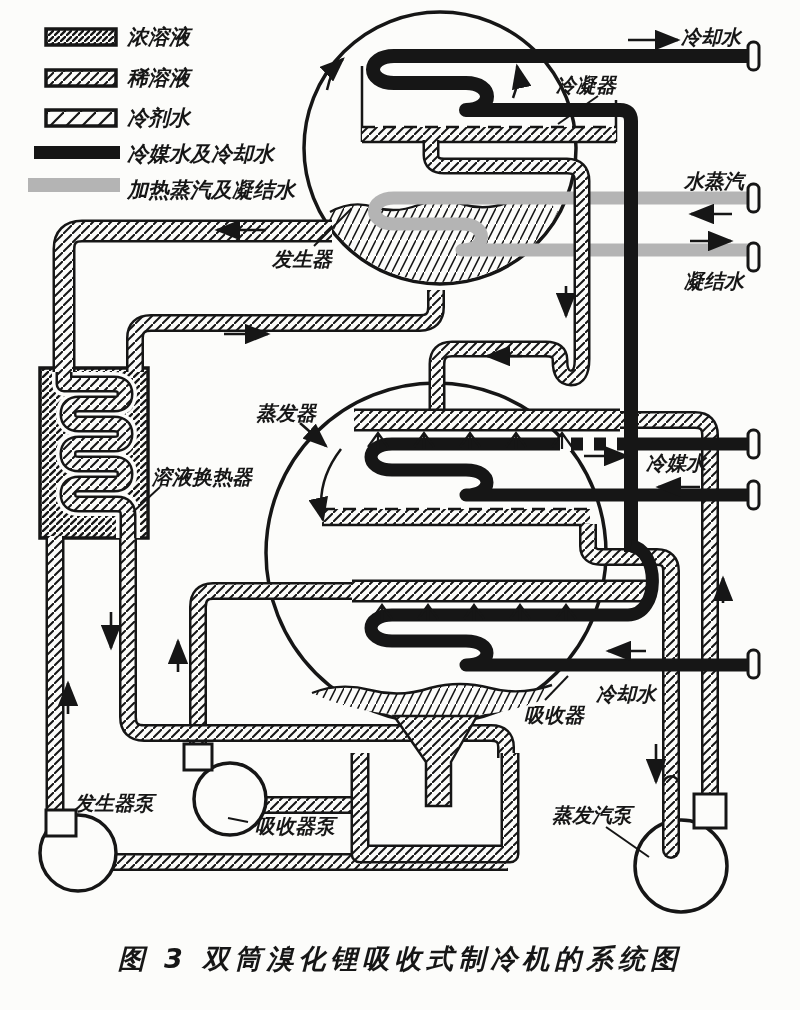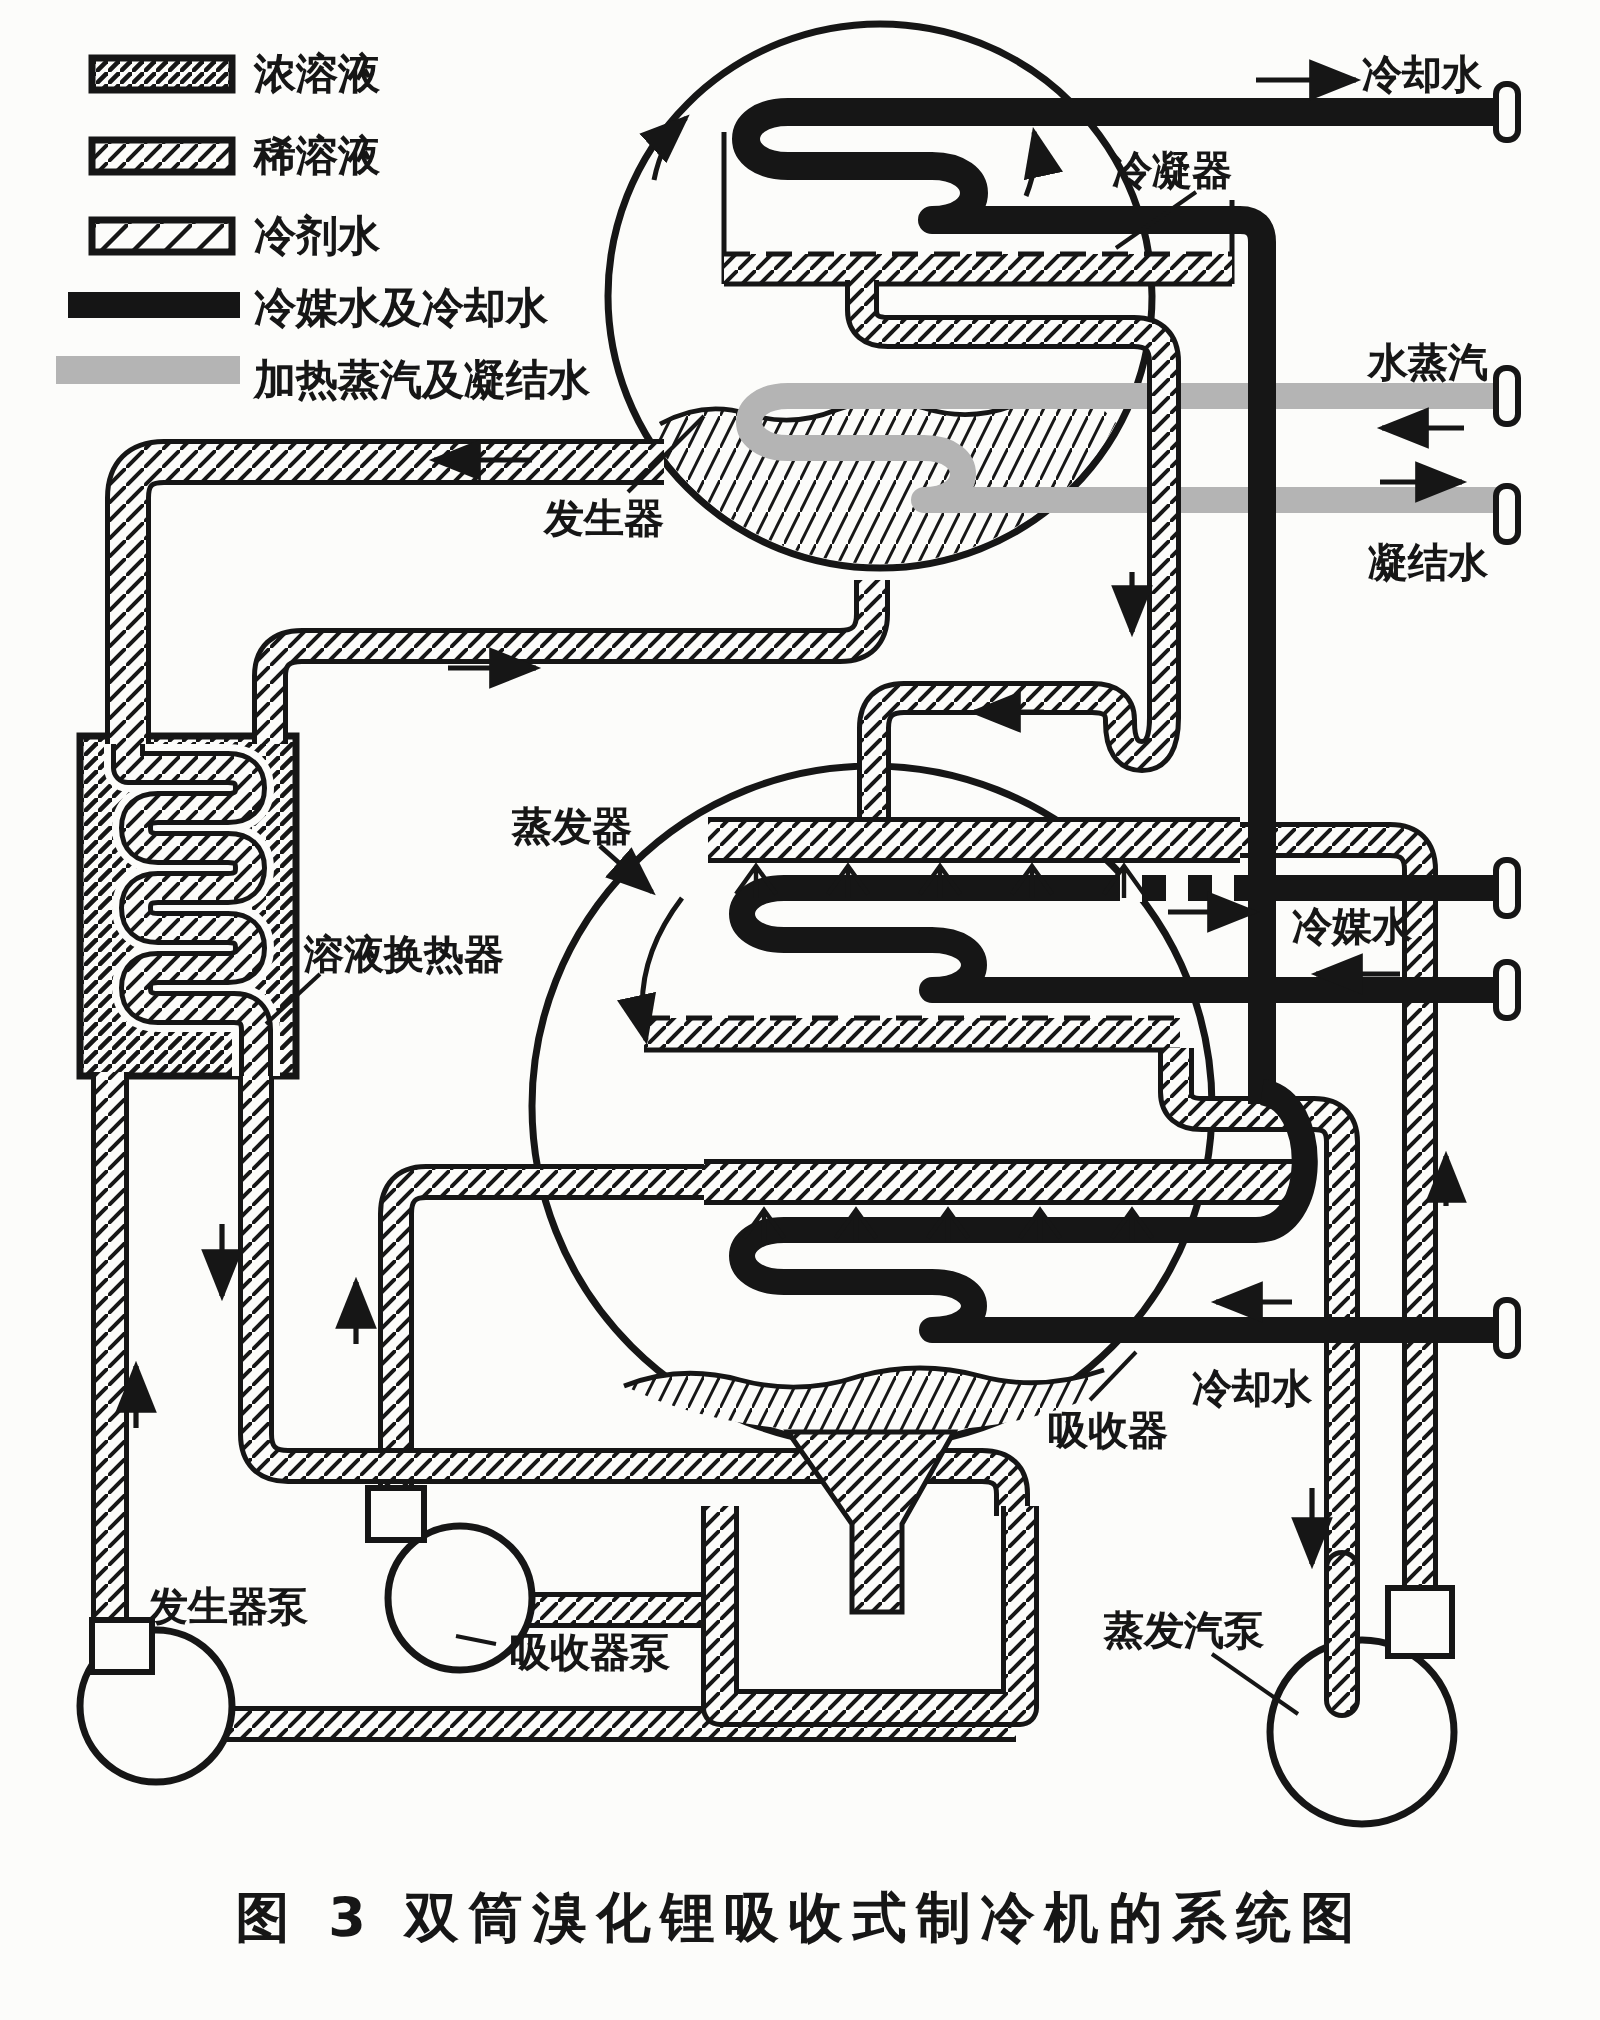--- a/index.html
+++ b/index.html
@@ -1,17 +1,17 @@
 <!DOCTYPE html>
 <html><head>
 <meta charset="utf-8">
 <style>
   html,body{margin:0;padding:0;background:#e8e8e4;}
   .stage{width:800px;height:1010px;background:#fcfcfa;position:relative;margin:0 auto;
-         font-family:"DejaVu Sans",sans-serif;}
+         font-family:"DejaVu Sans",sans-serif;font-style:italic;}
   svg{display:block}
   text{font-family:"DejaVu Sans",sans-serif;font-weight:700;fill:#161616;}
   .cap{font-size:27px;letter-spacing:5px;}
   .lbl{font-size:20px;}
   .leg{font-size:21px;}
 </style>
 </head>
 <body>
 
 <div class="stage">

